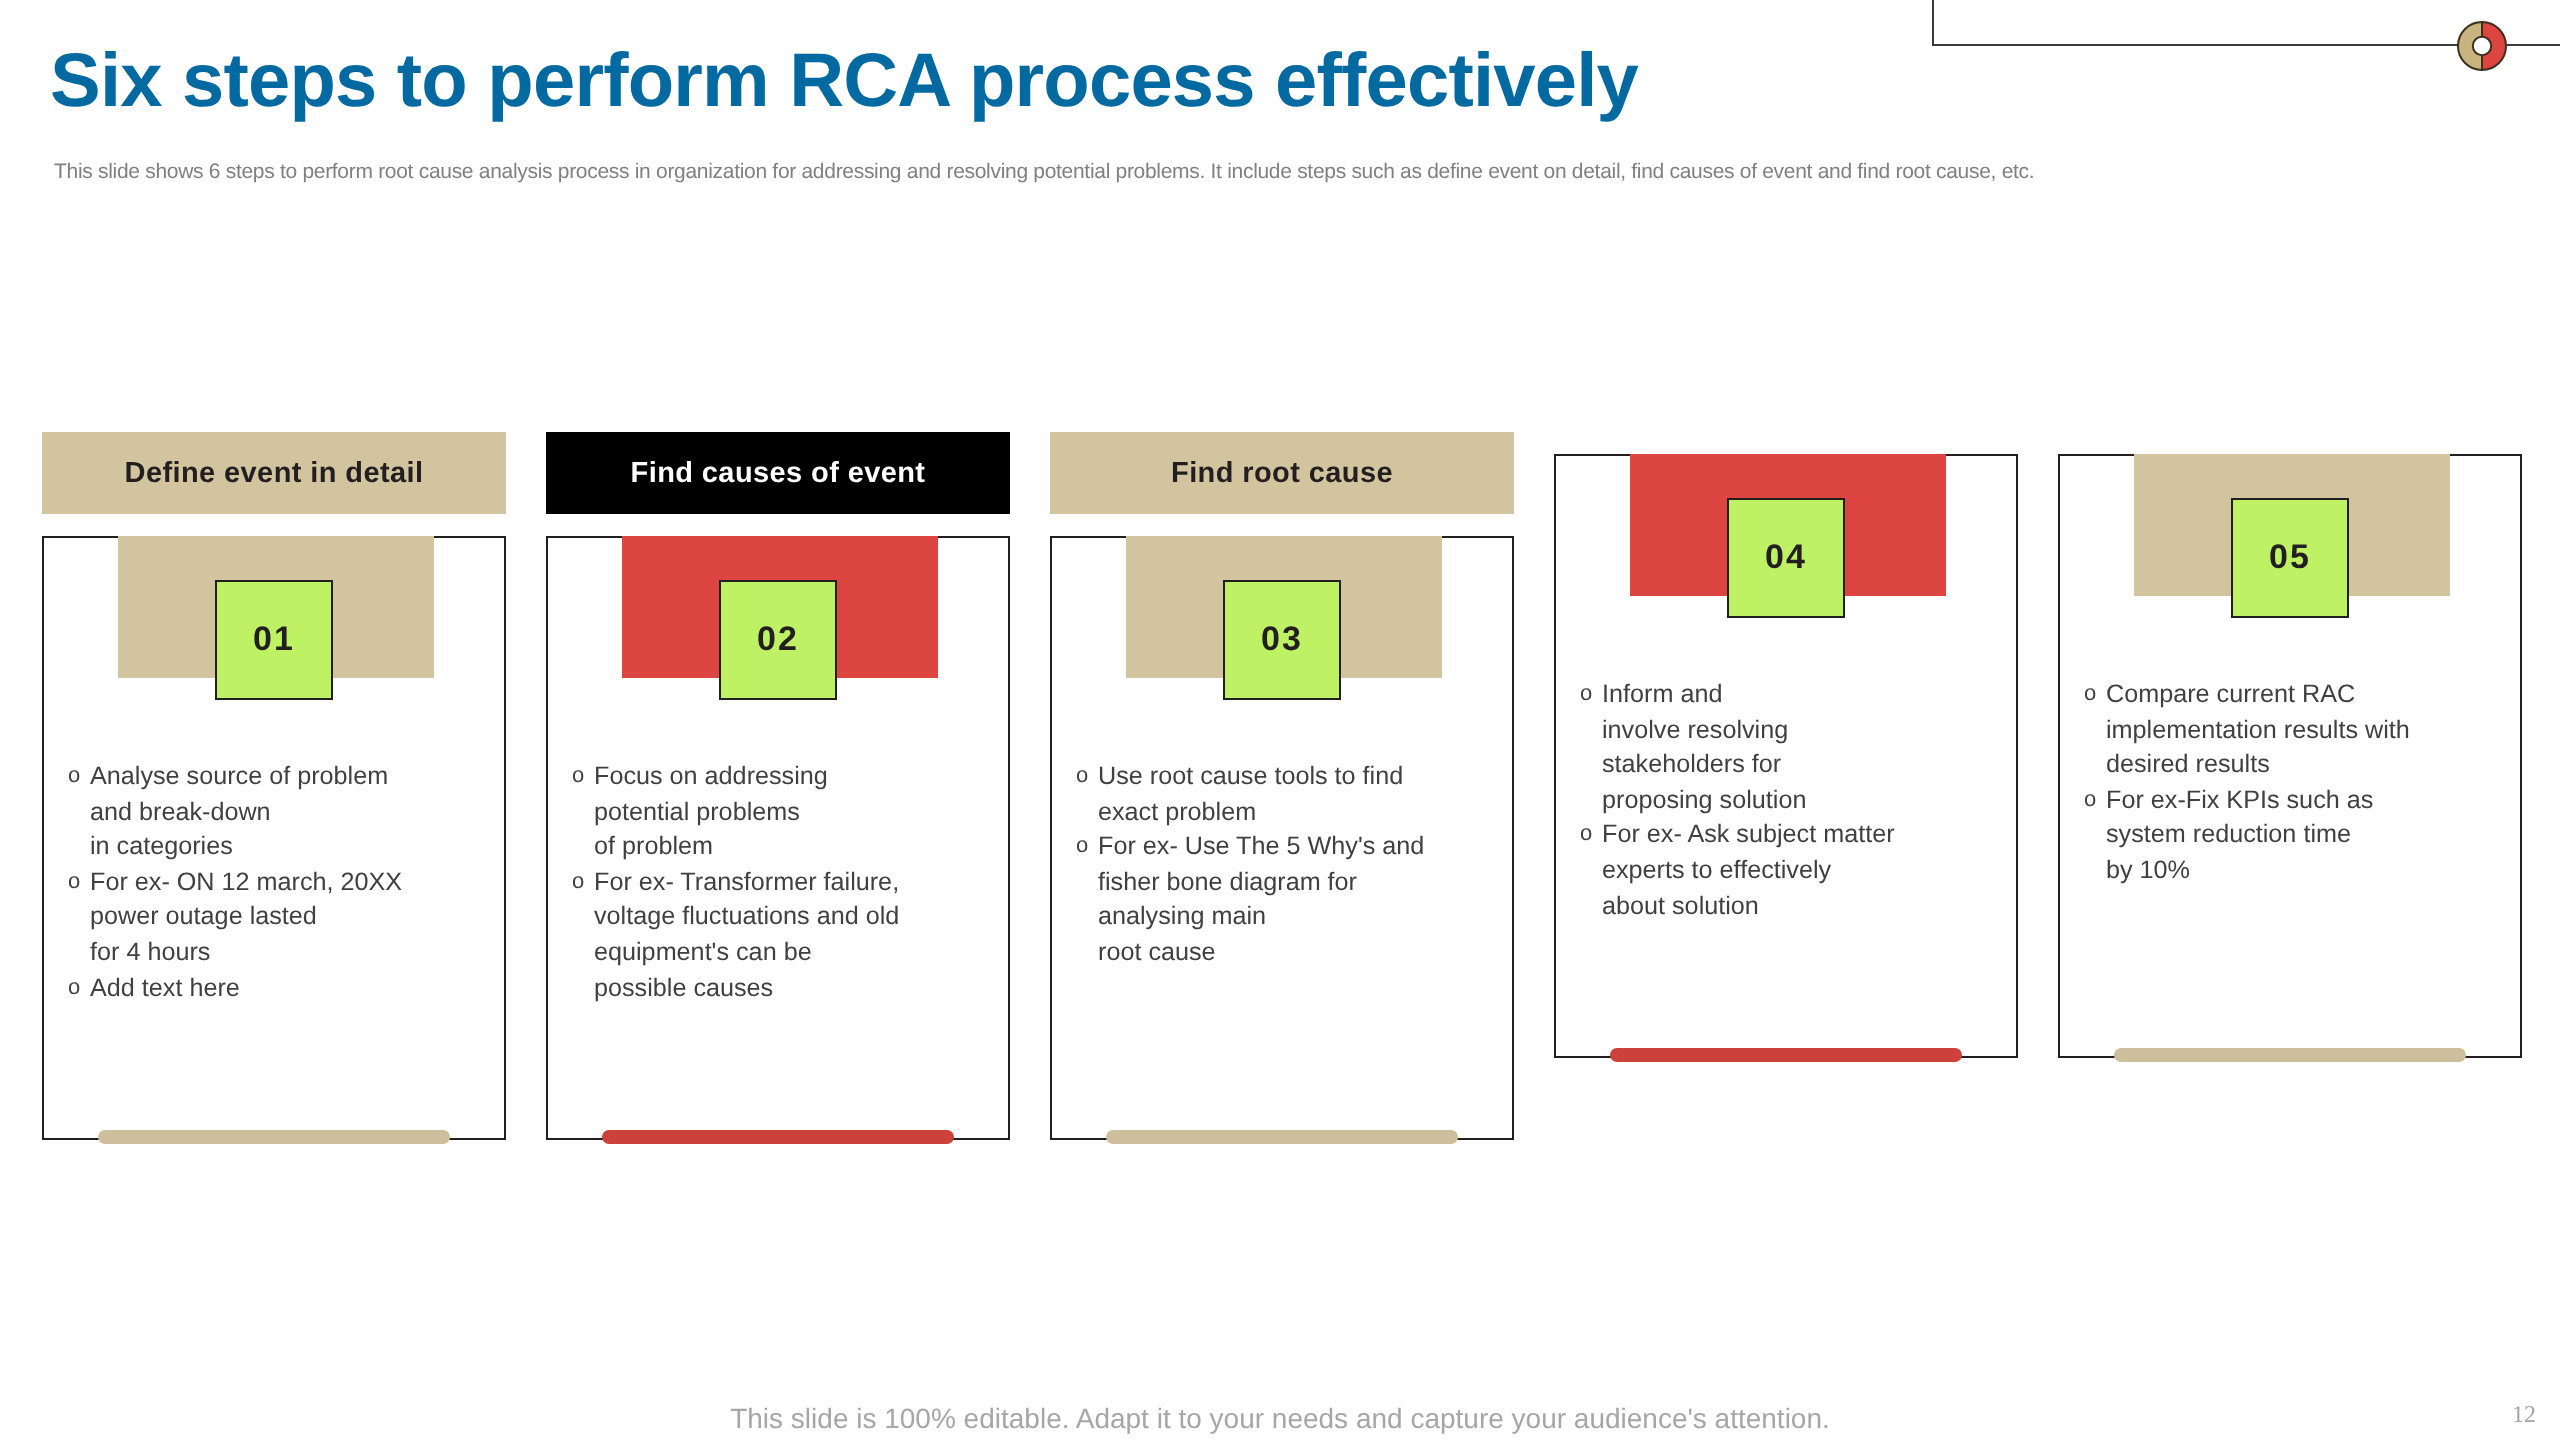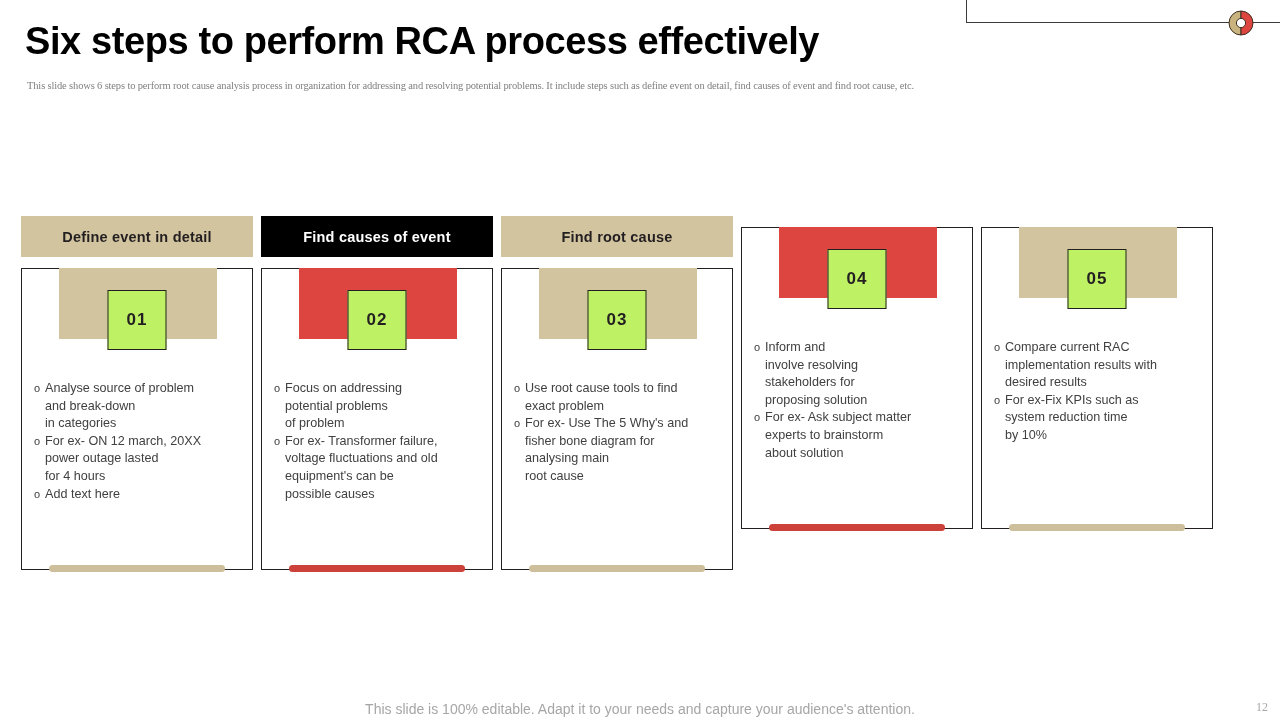--- a/index.html
+++ b/index.html
@@ -50,43 +50,42 @@
   }
 
   
   .slide-title {
     position: absolute;
     left: 25px;
     top: 20px;
     font-size: 38px;
     font-weight: bold;
     letter-spacing: -0.4px;
-    color: #000000;
+    color: #0369a1;
     white-space: nowrap;
   }
   .slide-subtitle {
     position: absolute;
     left: 27px;
     top: 80px;
     width: 1200px;
     font-size: 10.5px;
     color: #808080;
     letter-spacing: -0.15px;
     white-space: nowrap;
-    font-family: Liberation Serif, serif;
   }
 
   
   .columns {
     position: absolute;
     left: 21px;
     top: 216px;
     width: 1238px;
     display: flex;
-    gap: 8px;
+    gap: 20px;
   }
   .column {
     width: 232px;
     flex: 0 0 232px;
     position: relative;
   }
 
   .col-header {
     height: 41px;
     display: flex;
@@ -296,21 +295,21 @@
           <li class="bullet">
             <span class="bullet-marker">o</span>
             <span class="bullet-text">Inform and
 involve resolving
 stakeholders for
 proposing solution</span>
           </li>
           <li class="bullet">
             <span class="bullet-marker">o</span>
             <span class="bullet-text">For ex- Ask subject matter
-experts to brainstorm
+experts to effectively
 about solution</span>
           </li>
         </ul>
         <div class="card-foot-bar red"></div>
       </div>
     </div>
     <div class="column">
       <div class="card">
         <div class="card-banner tan"></div>
         <div class="num-box">05</div>

